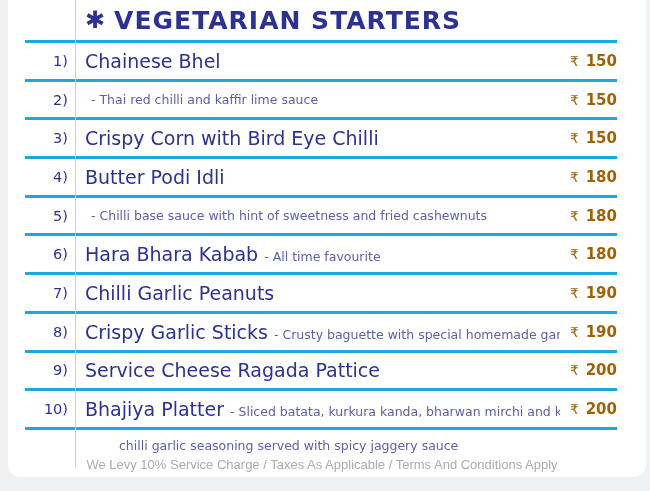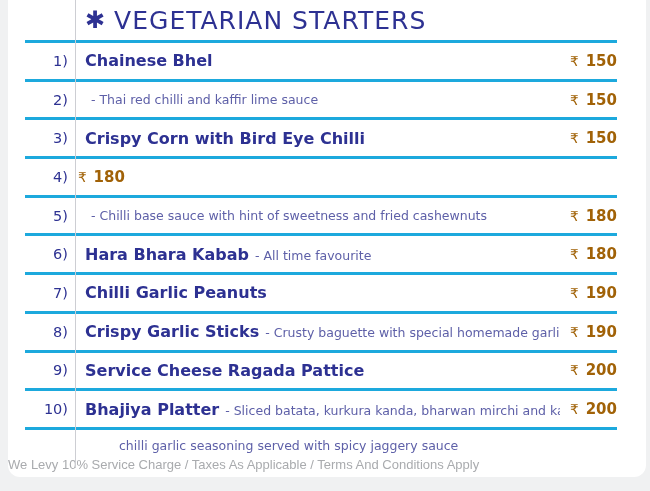--- a/index.html
+++ b/index.html
@@ -34,21 +34,21 @@
   .star {
     color: #2d3192;
     font-size: 24px;
     font-weight: bold;
     margin-right: 9px;
     line-height: 1;
   }
   .title {
     color: #2d3192;
     font-size: 25px;
-    font-weight: normal;
+    font-weight: bold;
     letter-spacing: 1px;
     white-space: nowrap;
   }
   .row {
     height: 38.7px;
     margin: 0 29px 0 17px;
     border-bottom: 3px solid #1da9dd;
     display: flex;
     align-items: center;
   }
@@ -62,22 +62,22 @@
   .itemcell {
     flex: 1 1 auto;
     margin-left: 17px;
     white-space: nowrap;
     overflow: hidden;
     display: flex;
     align-items: baseline;
     min-width: 0;
   }
   .name {
-    font-weight: bold;
-    font-size: 16px;
+    font-weight: normal;
+    font-size: 19px;
     color: #2d3192;
     white-space: nowrap;
   }
   .desc {
     font-size: 12.5px;
     color: #5e60a8;
     margin-left: 6px;
     white-space: nowrap;
     overflow: hidden;
   }
@@ -99,21 +99,21 @@
     padding: 8px 0 0 0;
   }
   .wrap-line {
     padding-left: 111px;
     font-size: 12.5px;
     color: #5e60a8;
     white-space: nowrap;
   }
   .terms {
     margin-top: 4px;
-    text-align: left;
+    text-align: center;
     padding-right: 10px;
     font-family: "Liberation Sans", sans-serif;
     font-size: 13px;
     color: #a9abae;
     white-space: nowrap;
   }
 </style>
 </head>
 <body>
 
@@ -153,20 +153,24 @@
         <span class="name">Crispy Corn with Bird Eye Chilli</span>
 
       </div>
       <div class="price">
         <span class="rupee">₹</span><span>150</span>
       </div>
     </div>
 
     <div class="row">
       <div class="num">4)</div>
+      <div class="itemcell">
+        <span class="name">Butter Podi Idli</span>
+
+      </div>
       <div class="price">
         <span class="rupee">₹</span><span>180</span>
       </div>
     </div>
 
     <div class="row">
       <div class="num">5)</div>
       <div class="itemcell">
         <span class="desc">- Chilli base sauce with hint of sweetness and fried cashewnuts</span>
       </div>

